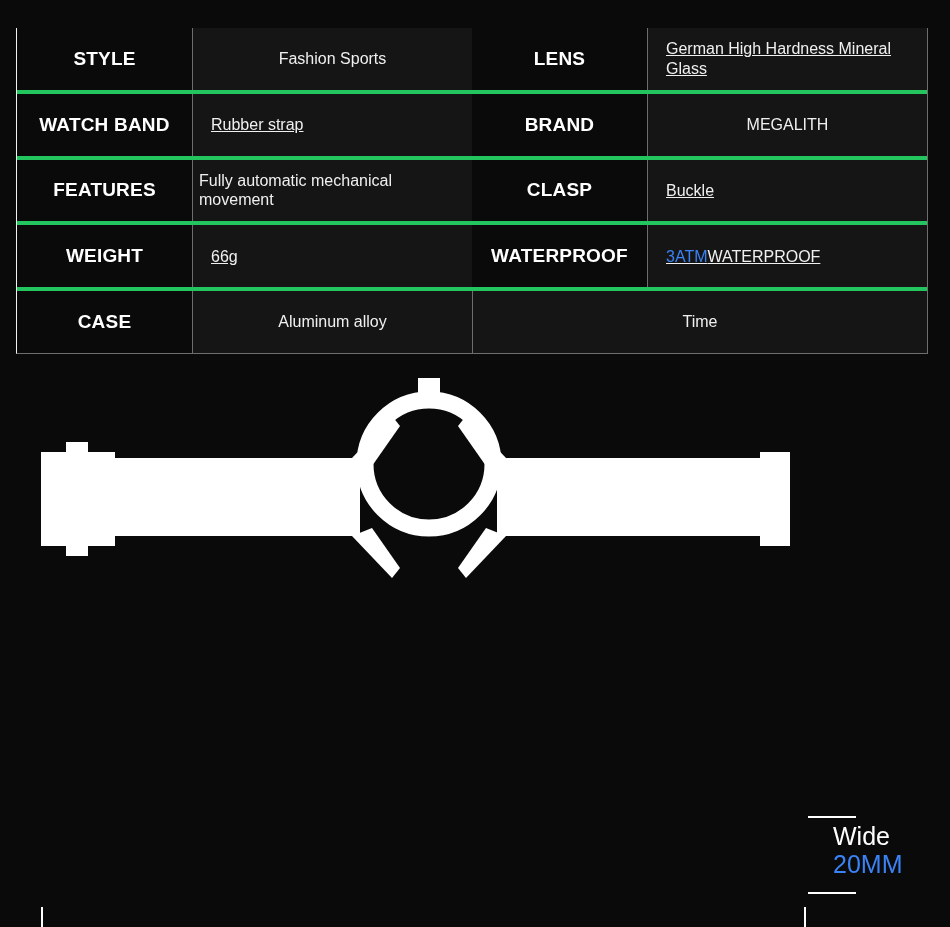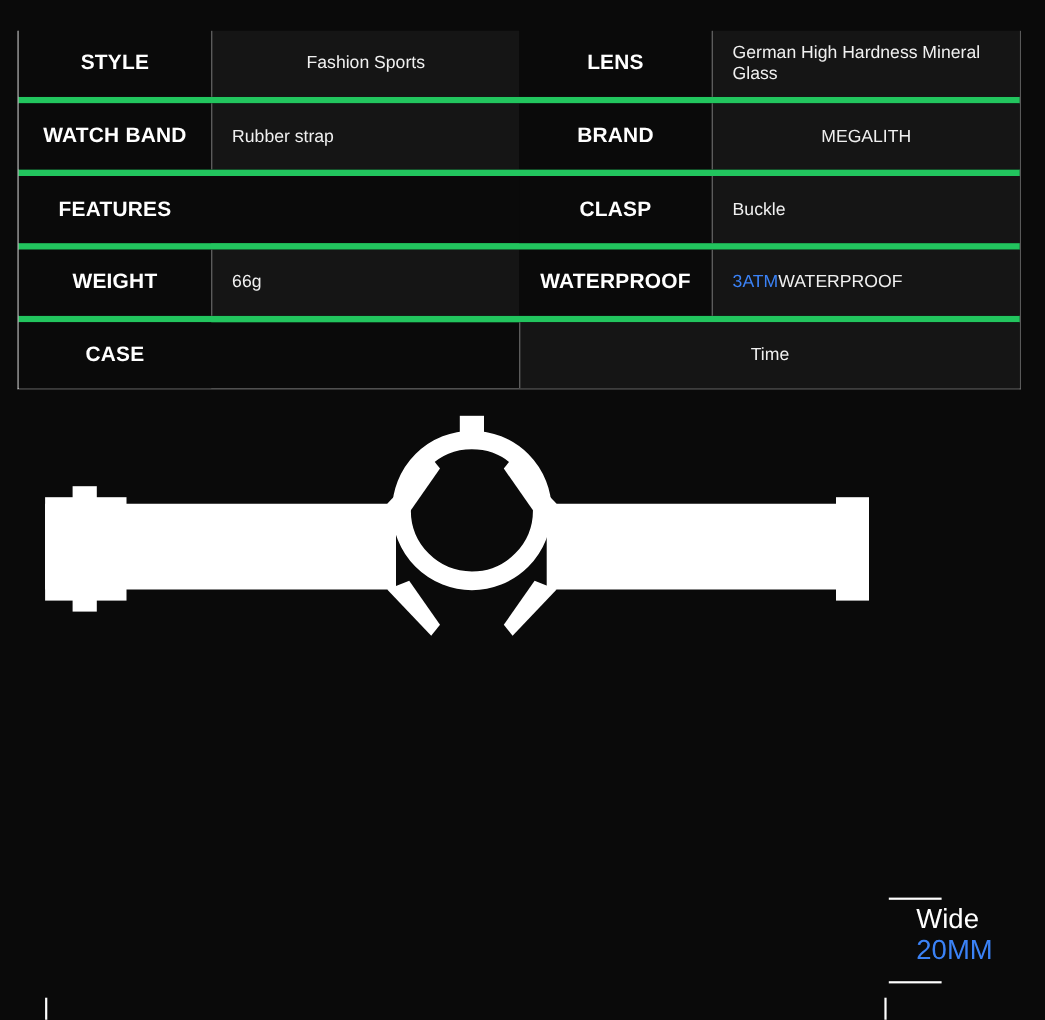--- a/index.html
+++ b/index.html
@@ -26,21 +26,21 @@
     border-left: 1px solid #f2f2f2;
     border-right: 1px solid #6e6e6e;
     border-bottom: 1px solid #6e6e6e;
     box-sizing: border-box;
     display: flex;
     flex-direction: column;
   }
   .spec-row {
     display: flex;
     flex: 1 1 0;
-    border-bottom: 6px solid #22c55e;
+    border-bottom: 4px solid #22c55e;
     box-sizing: border-box;
   }
   .spec-row:last-child {
     border-bottom: none;
   }
   .spec-pair {
     display: flex;
     flex: 1 1 50%;
     min-width: 0;
   }
@@ -71,20 +71,21 @@
     line-height: 1.22;
   }
   .spec-value.center {
     justify-content: center;
     padding: 0 6px;
   }
   .spec-value.left {
     justify-content: flex-start;
     text-align: left;
     padding: 0 0 0 18px;
+    text-decoration: underline;
   }
   .spec-value .muted { color: #3b82f6; }
 
   
   #diagrams {
     position: absolute;
     left: 0;
     top: 354px;
     width: 914px;
     height: 573px;
@@ -129,20 +130,21 @@
     </div>
     <div class="spec-pair">
       <div class="spec-label">BRAND</div>
       <div class="spec-value center">MEGALITH</div>
     </div>
   </div>
 
   <div class="spec-row">
     <div class="spec-pair">
       <div class="spec-label">FEATURES</div>
+      <div class="spec-value center">Fully automatic mechanical movement</div>
     </div>
     <div class="spec-pair">
       <div class="spec-label">CLASP</div>
       <div class="spec-value left">Buckle</div>
     </div>
   </div>
 
   <div class="spec-row">
     <div class="spec-pair">
       <div class="spec-label">WEIGHT</div>
@@ -153,20 +155,21 @@
       <div class="spec-value left">
           <span class="muted">3ATM</span>
           <span> WATERPROOF</span>
         </div>
     </div>
   </div>
 
   <div class="spec-row">
     <div class="spec-pair">
       <div class="spec-label">CASE</div>
+      <div class="spec-value center">Aluminum alloy</div>
     </div>
     <div class="spec-pair">
       <div class="spec-value center">Time</div>
     </div>
   </div>
 
 </div>
 
 <div id="diagrams">
 

